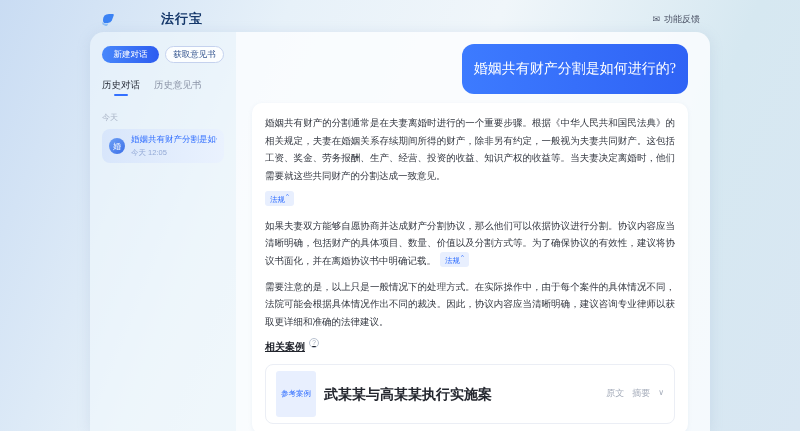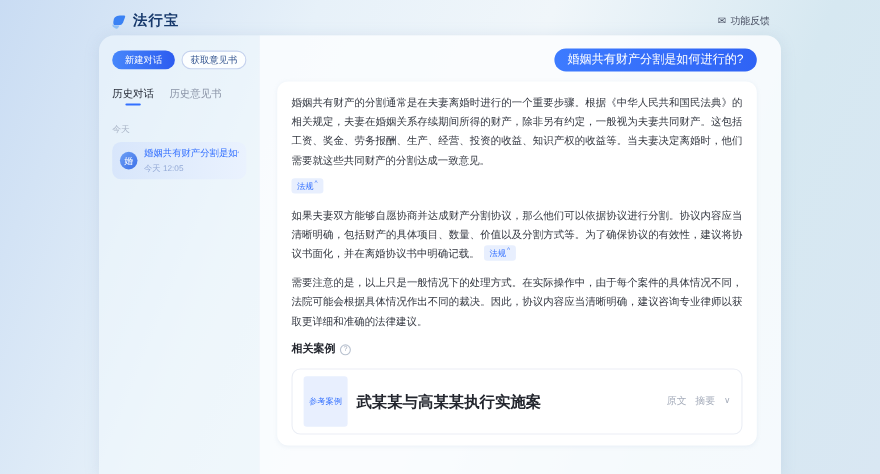--- a/index.html
+++ b/index.html
@@ -9,21 +9,21 @@
     background: linear-gradient(112deg, #c9dcf3 0%, #e7f1f9 30%, #f0f6fa 52%, #d6e8f1 78%, #d9e7f3 100%);
     display: flex; flex-direction: column;
   }
   
   .top-header {
     height: 32px; flex: none;
     display: flex; align-items: center; justify-content: space-between;
     padding: 6px 100px 0 100px;
   }
   .logo { display: flex; align-items: center; gap: 5px; }
-  .logo-text { font-size: 13px; font-weight: 800; color: #16386b; letter-spacing: 1px; }
+  .logo-text { font-size: 13px; font-weight: 800; color: #16386b; letter-spacing: 1px; margin-left: 40px; }
   .feedback { display: flex; align-items: center; gap: 4px; font-size: 9px; color: #4a5164; cursor: pointer; }
   .mail-glyph { font-size: 9px; color: #4a5164; }
   
   .panel {
     width: 620px; margin: 0 auto; flex: 1;
     border-radius: 14px 14px 0 0;
     overflow: hidden; display: flex;
     box-shadow: 0 2px 14px rgba(120,150,190,0.18);
   }
   
@@ -69,41 +69,41 @@
   .chat-time { font-size: 7.5px; color: #93a9d6; margin-top: 2px; }
   
   .chat {
     flex: 1; min-width: 0; display: flex; flex-direction: column;
     background: rgba(252,254,255,0.80);
     padding: 10px 22px 0 16px;
   }
   .bubble-user {
     align-self: flex-end;
     background: linear-gradient(90deg, #3d7bff, #2f63f5);
-    color: #fff; font-size: 11px; line-height: 1;
-    padding: 5px 12px; border-radius: 12px; margin: 2px 0 9px;
+    color: #fff; font-size: 14px; line-height: 1;
+    padding: 18px 12px; border-radius: 12px; margin: 2px 0 9px; font-family: Liberation Serif, serif;
   }
   .answer-card {
     background: #fff; border-radius: 10px;
     box-shadow: 0 1px 4px rgba(160,180,210,0.15);
     padding: 11px 13px 10px;
     font-size: 9.5px; color: #333740; line-height: 1.85;
   }
   .answer-card p { margin-bottom: 8px; text-align: justify; }
   .law-badge {
     display: inline-block; background: #e8effe; color: #3370ff;
     font-size: 7.5px; line-height: 1.5; padding: 1px 5px;
     border-radius: 3px; cursor: pointer; vertical-align: 1px;
   }
   .law-badge sup { font-size: 6px; margin-left: 1px; }
   .inline-badge { margin-left: 4px; }
   .badge-line { margin: -2px 0 9px; }
   .related-title {
-    display: flex; align-items: center; gap: 4px;
-    font-size: 10px; font-weight: 700; color: #23262e; margin: 4px 0 7px;
+    display: flex; gap: 4px;
+    font-size: 10px; font-weight: 700; color: #23262e; margin: 4px 0 7px; text-decoration: underline;
   }
   .info-dot {
     width: 10px; height: 10px; border-radius: 50%;
     border: 1px solid #b9c2d0; color: #a0a9ba;
     font-size: 6.5px; font-weight: 400;
     display: flex; align-items: center; justify-content: center;
   }
   .case-row {
     border: 1px solid #ebeef5; border-radius: 8px;
     padding: 6px 10px; display: flex; align-items: center; cursor: pointer;

